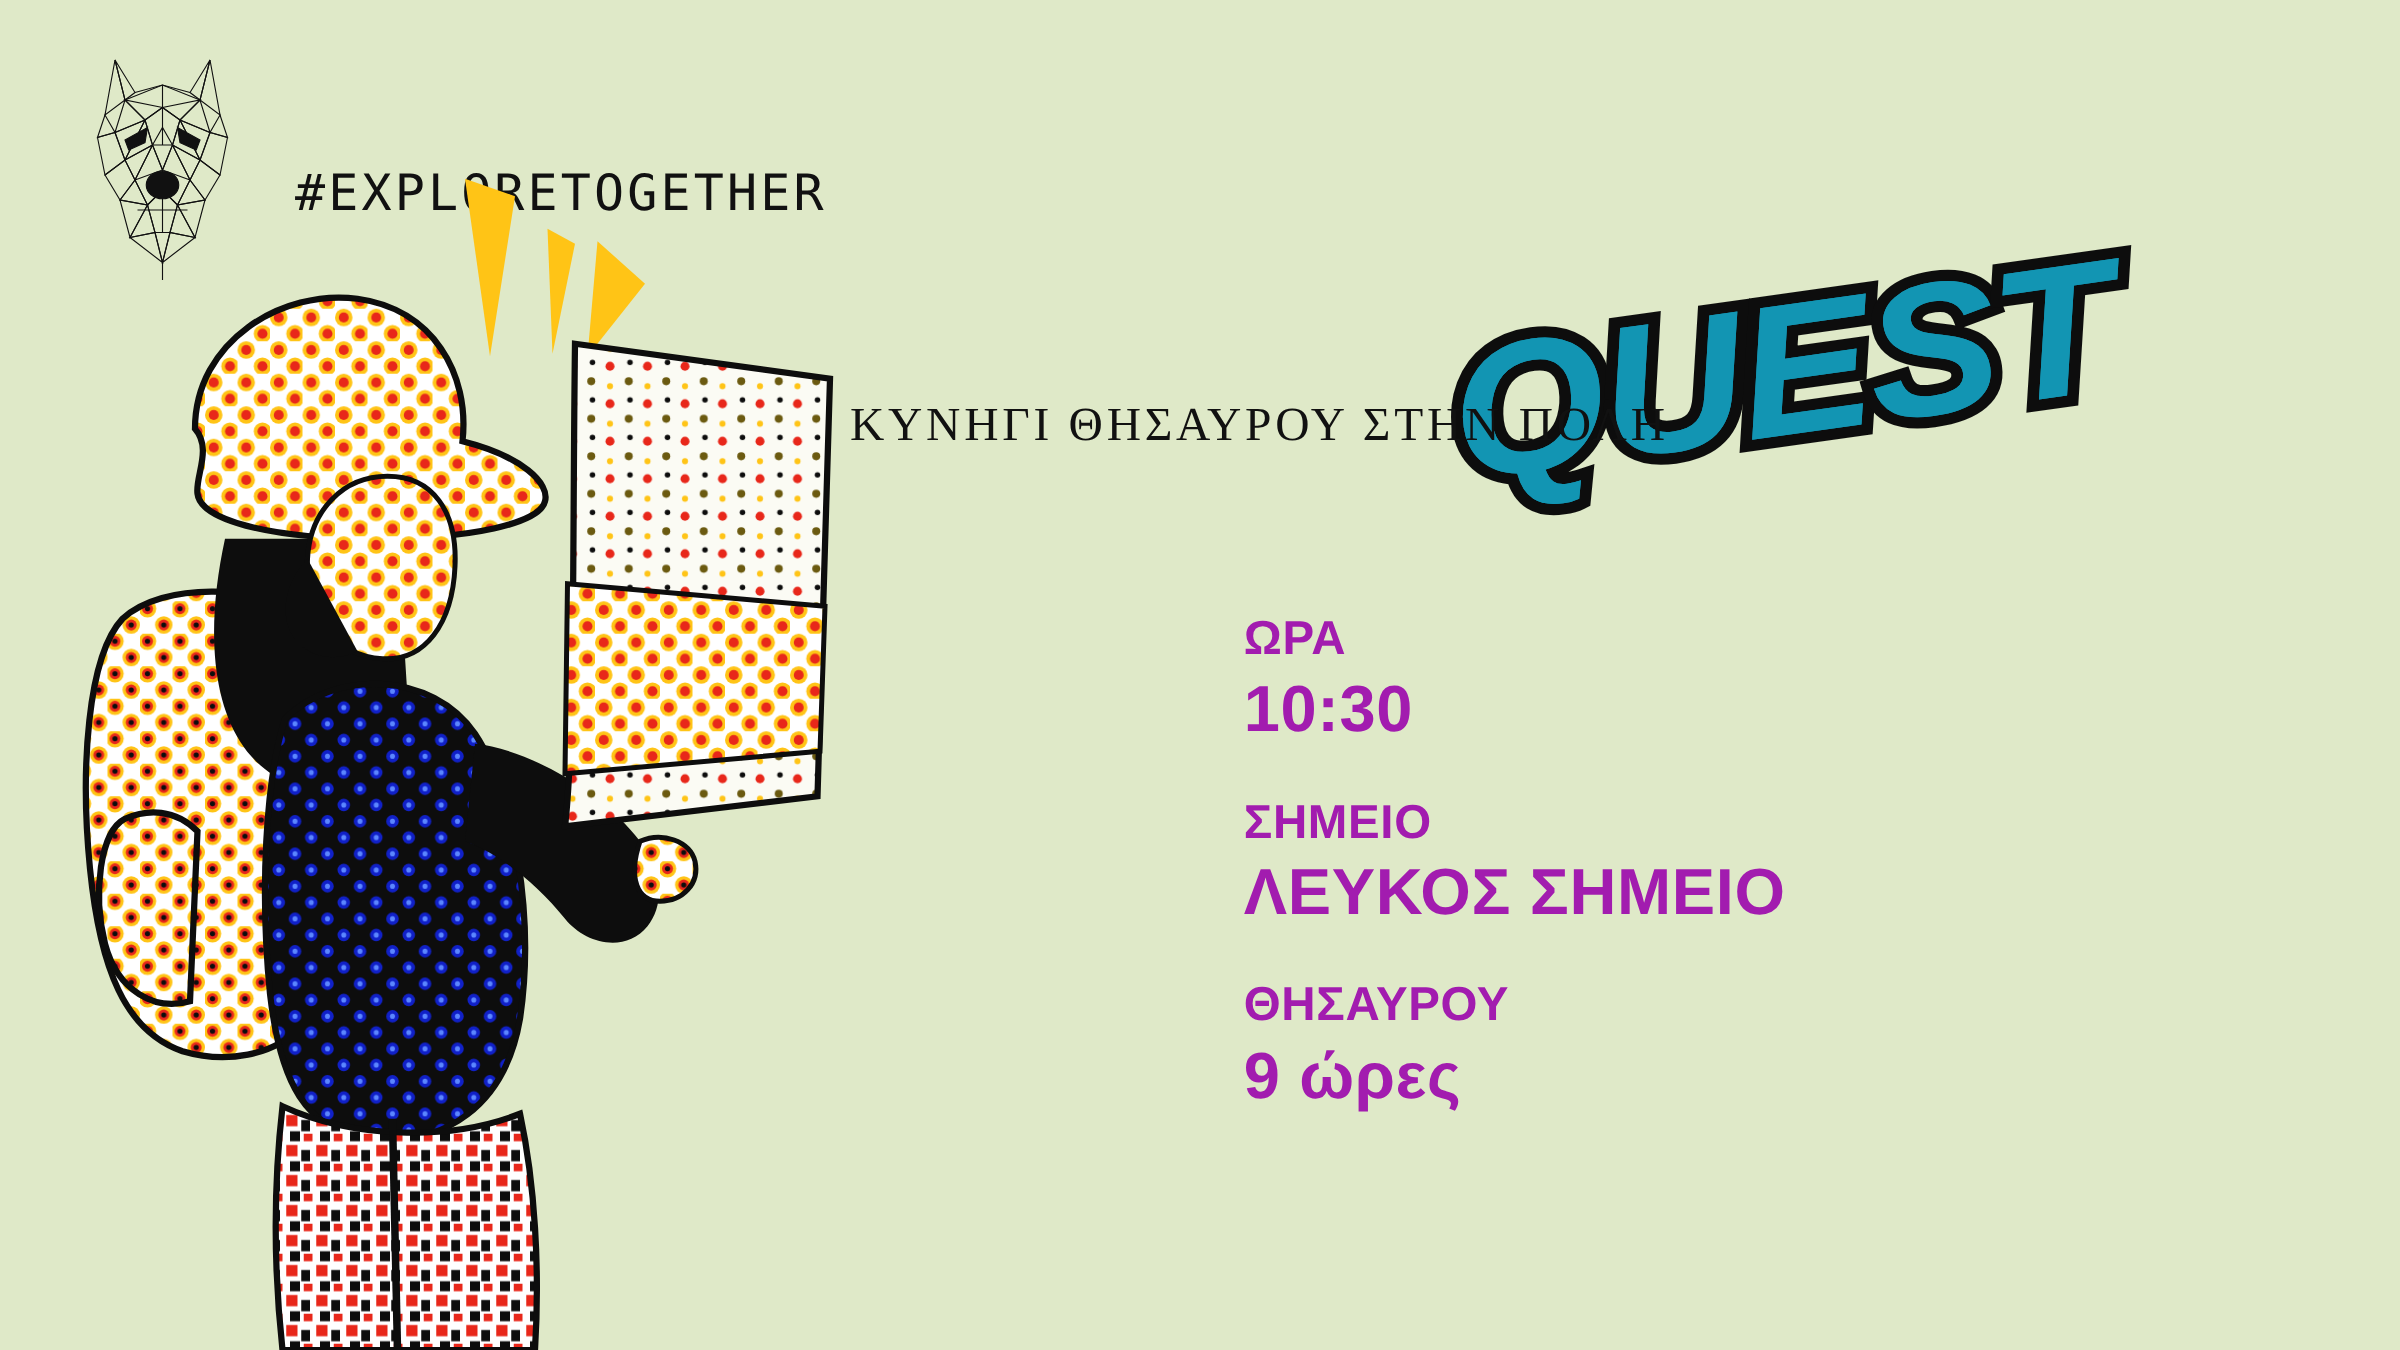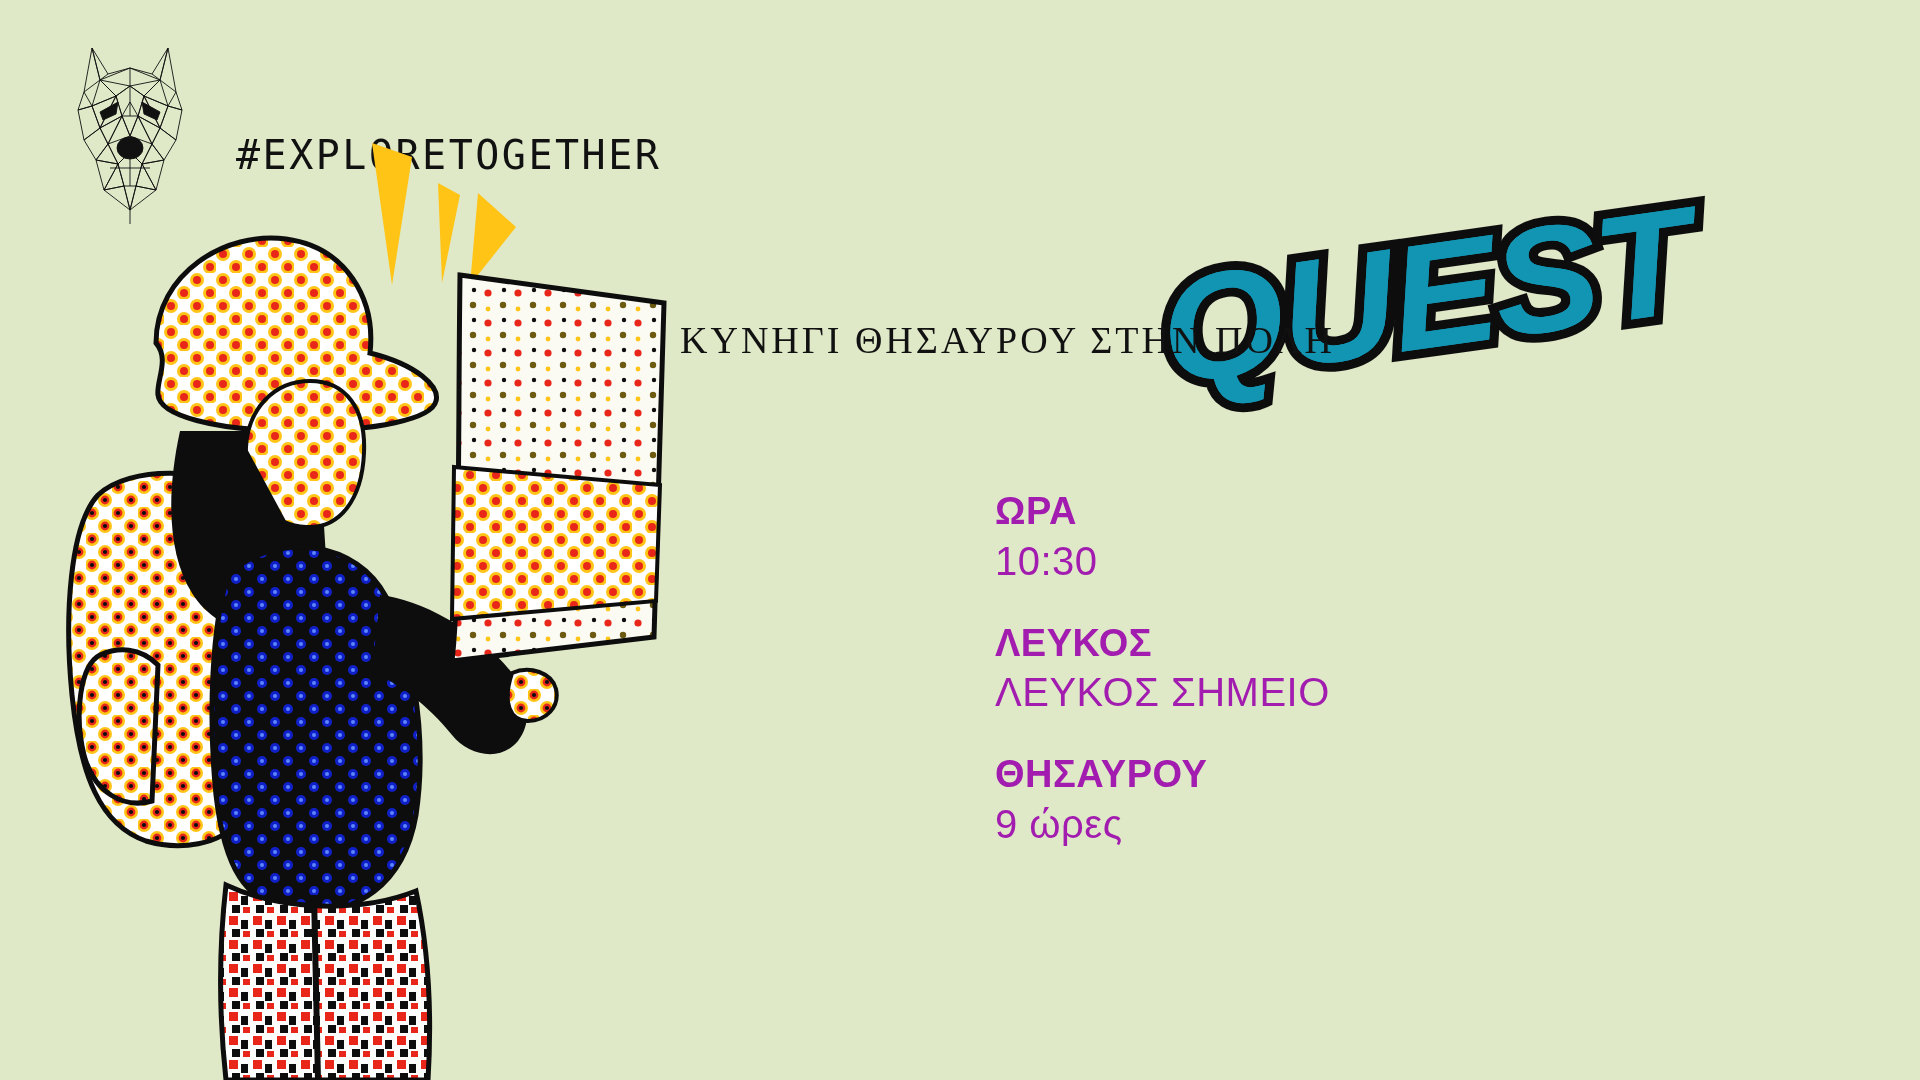--- a/index.html
+++ b/index.html
@@ -88,21 +88,21 @@
     white-space:nowrap;
   }
 
   
   .info{position:absolute;left:995px;top:490px;color:#a21caf;}
   .info-group{margin-bottom:36px;}
   .info-label{
     font-size:38px;font-weight:700;letter-spacing:.5px;line-height:1.15;
   }
   .info-value{
-    font-size:40px;font-weight:400;letter-spacing:.5px;line-height:1.25;margin-top:2px;
+    font-size:52px;font-weight:700;letter-spacing:.5px;line-height:1.25;margin-top:2px;
   }
 
   
   .burst{position:absolute;left:350px;top:135px;width:210px;height:170px;}
 
   
   .illus{position:absolute;left:60px;top:195px;width:620px;height:885px;}
 </style>
 </head>
 <body>
@@ -260,21 +260,21 @@
   <div class="quest-fill">QUEST</div>
 
   <div class="subtitle">ΚΥΝΗΓΙ ΘΗΣΑΥΡΟΥ ΣΤΗΝ ΠΟΛΗ</div>
 
   <div class="info">
     <div class="info-group">
       <div class="info-label">ΩΡΑ</div>
       <div class="info-value">10:30</div>
     </div>
     <div class="info-group">
-      <div class="info-label">ΛΕΥΚΟΣ</div>
+      <div class="info-label">ΣΗΜΕΙΟ</div>
       <div class="info-value">ΛΕΥΚΟΣ ΣΗΜΕΙΟ</div>
     </div>
     <div class="info-group">
       <div class="info-label">ΘΗΣΑΥΡΟΥ</div>
       <div class="info-value">9 ώρες</div>
     </div>
   </div>
 
 </div>
 

